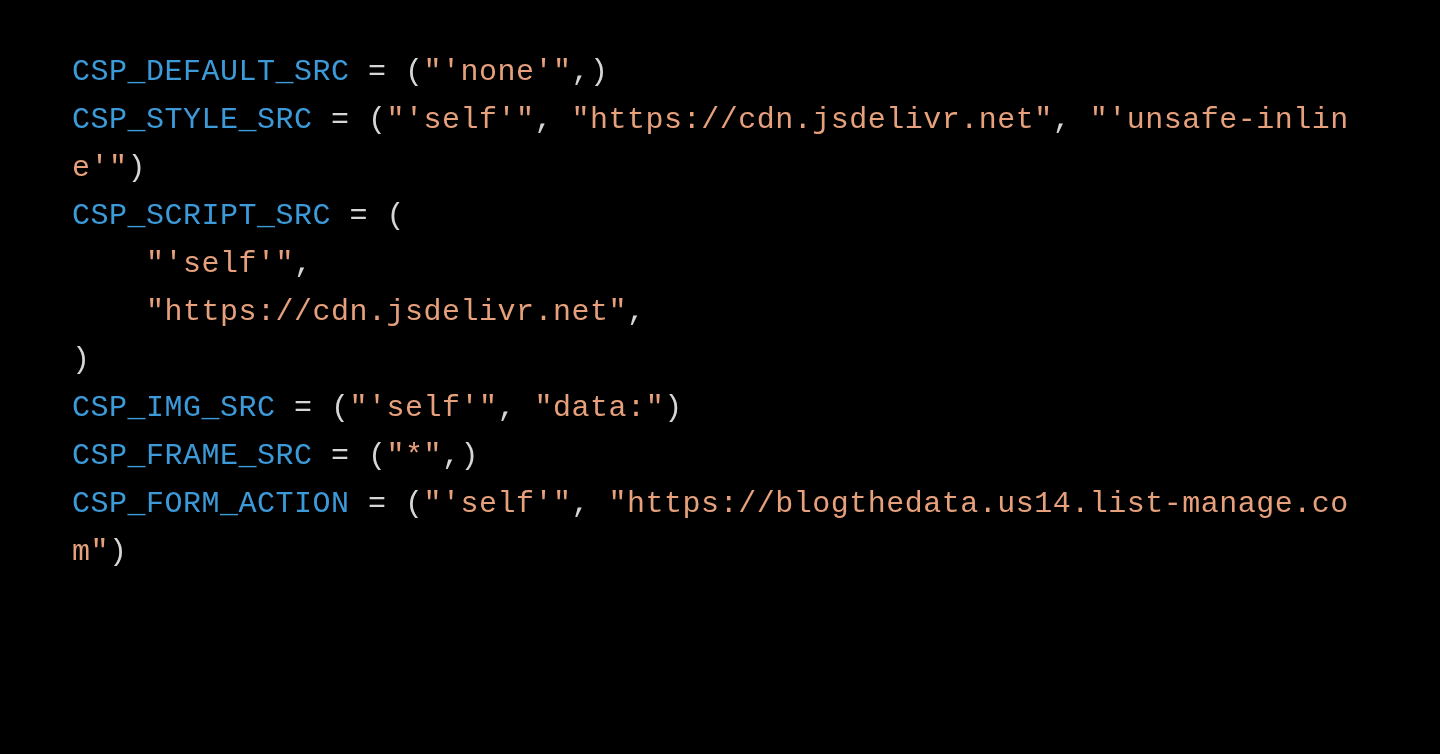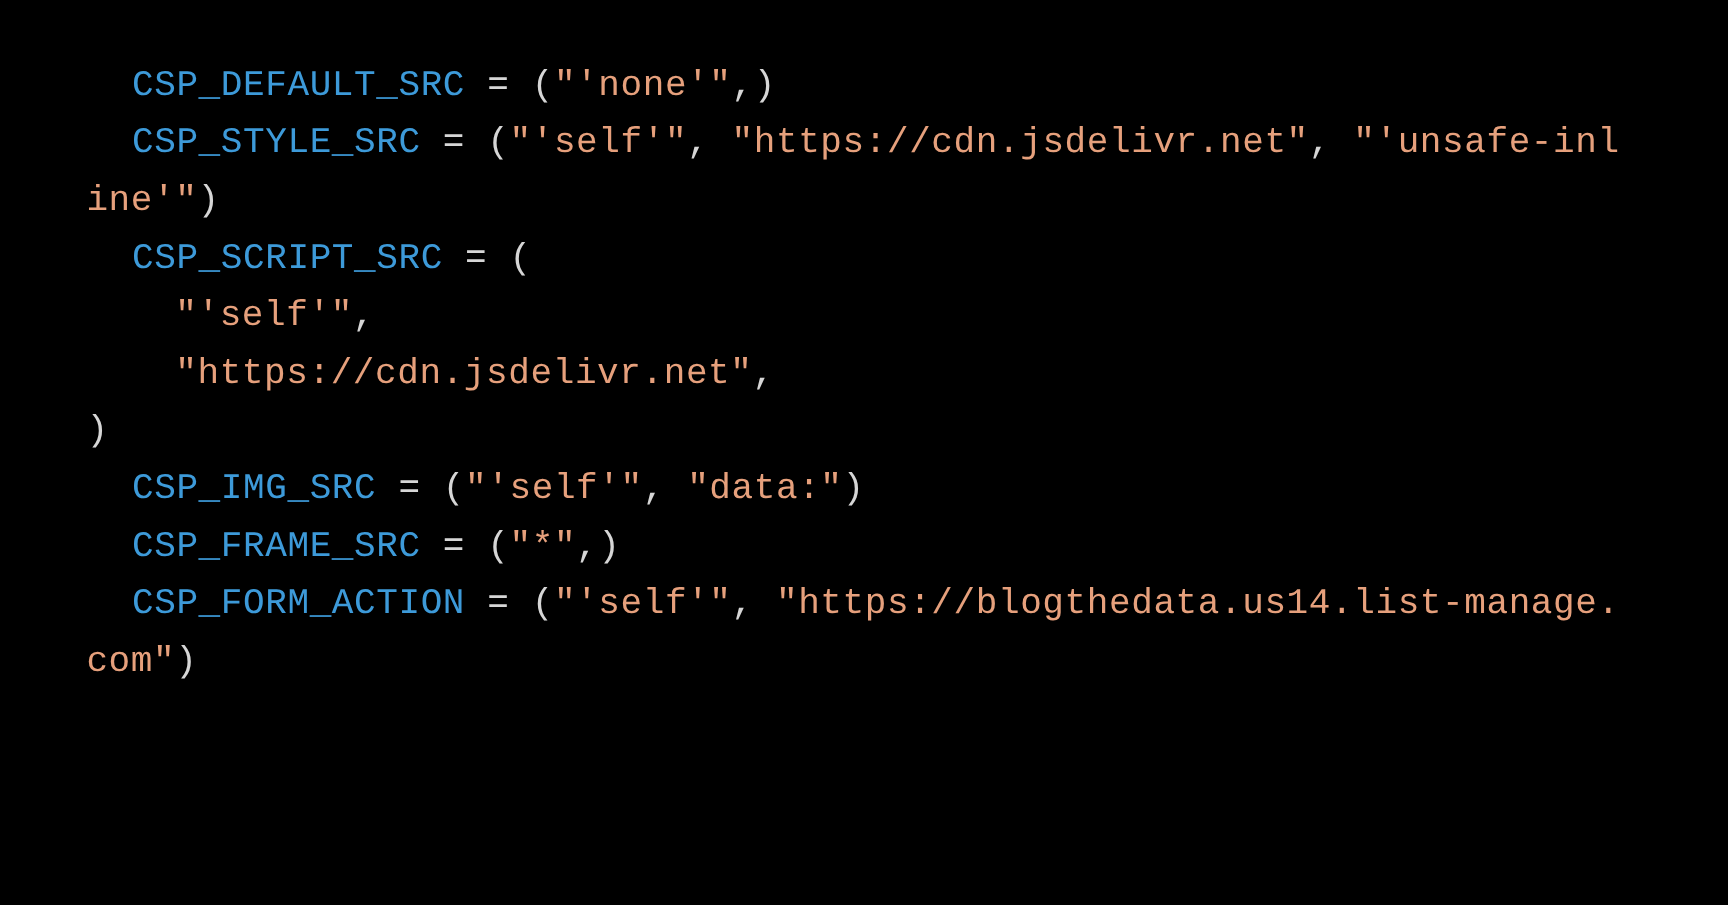--- a/index.html
+++ b/index.html
@@ -14,21 +14,21 @@
     margin: 0;
     padding: 48px 72px;
     font-family: "SF Mono", "Menlo", "Consolas", "Liberation Mono", monospace;
     font-size: 30px;
     line-height: 1.6;
     letter-spacing: 0.5px;
     white-space: pre-wrap;
     word-break: break-all;
     color: #d6d6d6;
   }
-  .tok-kw   { color: #3d9ad9; margin-left: 38px; }   
+  .tok-kw   { color: #3d9ad9; }   
   .tok-op   { color: #d6d6d6; }   
   .tok-str  { color: #e6a07c; }   
 </style>
 </head>
 <body>
 
 <pre class="code"><span><span class="tok-kw">CSP_DEFAULT_SRC</span><span class="tok-op"> = (</span><span class="tok-str">"'none'"</span><span class="tok-op">,)</span></span>
 <span><span class="tok-kw">CSP_STYLE_SRC</span><span class="tok-op"> = (</span><span class="tok-str">"'self'"</span><span class="tok-op">, </span><span class="tok-str">"https://cdn.jsdelivr.net"</span><span class="tok-op">, </span><span class="tok-str">"'unsafe-inline'"</span><span class="tok-op">)</span></span>
 <span><span class="tok-kw">CSP_SCRIPT_SRC</span><span class="tok-op"> = (</span></span>
 <span>    <span class="tok-str">"'self'"</span><span class="tok-op">,</span></span>

